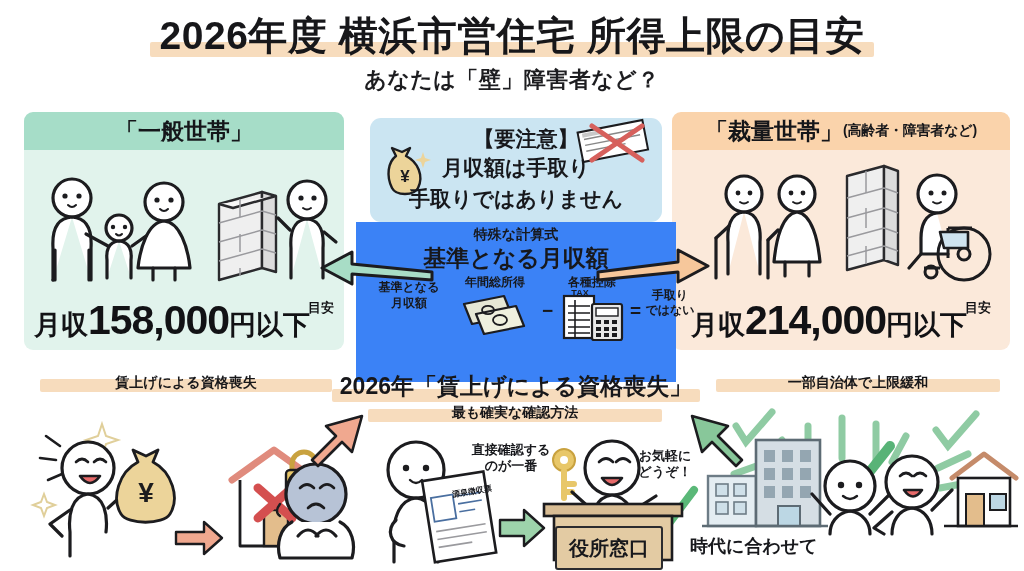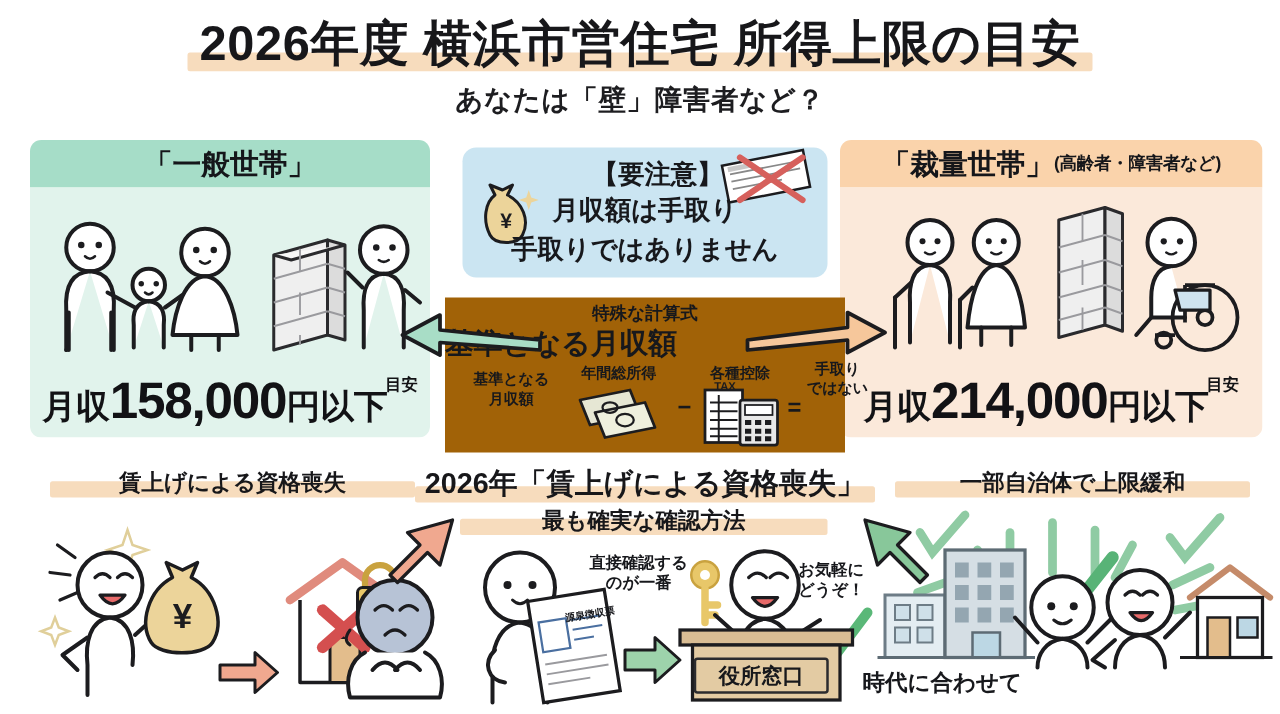--- a/index.html
+++ b/index.html
@@ -66,55 +66,55 @@
     background: #cbe5f2; border-radius: 11px;
   }
   .warn-line {
     text-align: center; font-weight: 900; color: #17181c; white-space: nowrap;
   }
   #warn-l1 { position: absolute; left: 0; right: 0; top: 7px; font-size: 21px; padding-left: 20px; }
   #warn-l2 { position: absolute; left: 0; right: 0; top: 36px; font-size: 21px; }
   #warn-l3 { position: absolute; left: 0; right: 0; top: 67px; font-size: 21px; }
 
   #center-strip {
-    position: absolute; left: 356px; top: 238px; width: 320px; height: 124px;
-    background: #a16207;
+    position: absolute; left: 356px; top: 222px; width: 320px; height: 160px;
+    background: #3b82f6;
   }
   #formula-title {
     position: absolute; left: 0; right: 0; top: 4px; text-align: center;
     font-size: 14px; font-weight: 800; color: #17181c;
   }
   #formula-main {
-    position: absolute; left: 0; right: 0; top: 21px; 
+    position: absolute; left: 0; right: 0; top: 21px; text-align: center;
     font-size: 23px; font-weight: 900; color: #17181c; white-space: nowrap;
   }
   .flabel { position: absolute; font-size: 12px; font-weight: 800; color: #17181c; text-align: center; white-space: nowrap; }
   .fbig { position: absolute; font-size: 19px; font-weight: 900; color: #17181c; }
 
   
   .big-arrow { position: absolute; }
 
   
   .sec-head {
     position: absolute; text-align: center; white-space: nowrap;
-    font-size: 18px; font-weight: 900; color: #17171a;
+    font-size: 14px; font-weight: 900; color: #17171a;
   }
   .sec-head .hl2 {
     position: absolute; left: -6px; right: -6px; bottom: 0px; height: 13px;
     background: #f7dcbd; border-radius: 2px; z-index: 0;
   }
   .sec-head .tx { position: relative; z-index: 1; }
 
   .small-note { position: absolute; font-size: 13px; font-weight: 800; color: #17181c; text-align: center; white-space: nowrap; line-height: 1.25; }
 
   #desk-label {
-    position: absolute; left: 555px; top: 526px; width: 108px; height: 29px;
+    position: absolute; left: 555px; top: 526px; width: 108px; height: 44px;
     background: #e3cba3; border: 2px solid #2b2b2e; border-radius: 3px;
     display: flex; align-items: center; justify-content: center;
-    font-size: 17px; font-weight: 900; color: #17181c;
+    font-size: 20px; font-weight: 900; color: #17181c;
   }
   #jidai {
     position: absolute; left: 690px; top: 534px; width: 334px; text-align: left;
     font-size: 18px; font-weight: 900; color: #17181c;
   }
   .doc-tag {
     position: absolute; font-size: 8px; font-weight: 800; color: #17181c;
     transform: rotate(-9deg); white-space: nowrap;
   }
   svg { display: block; overflow: visible; }

